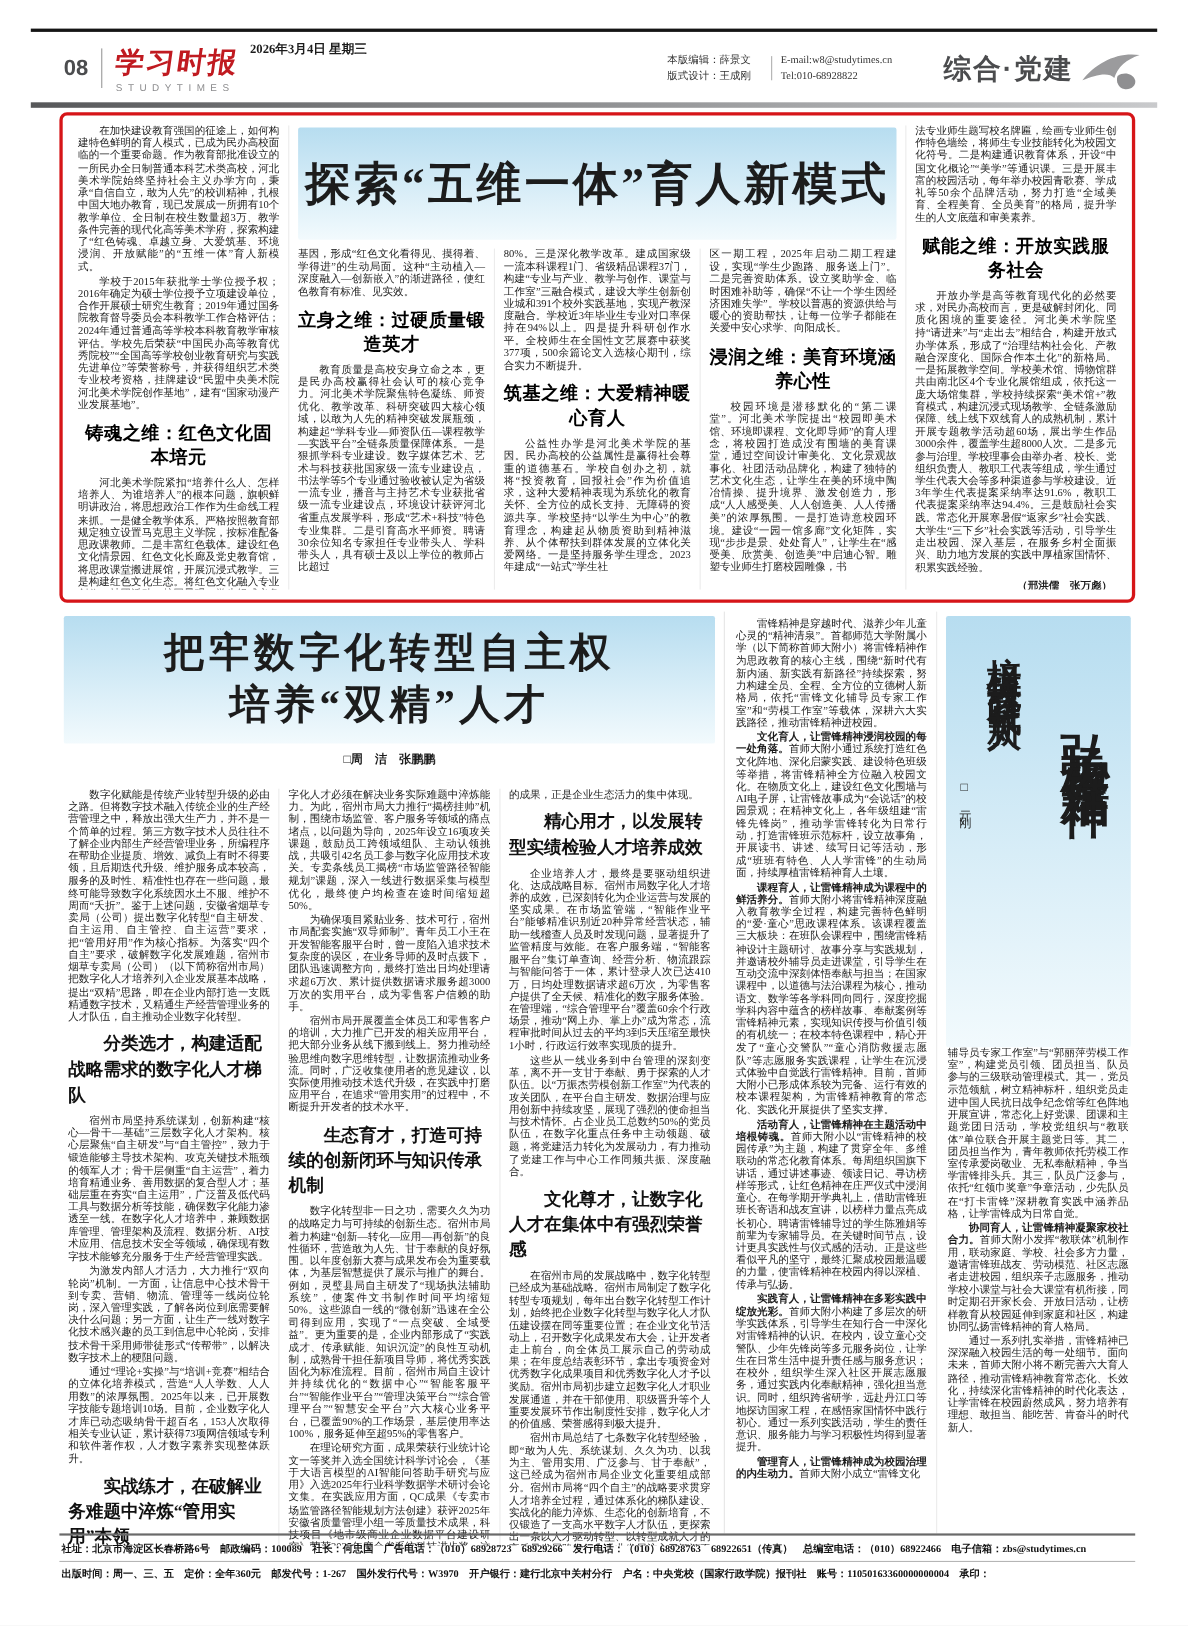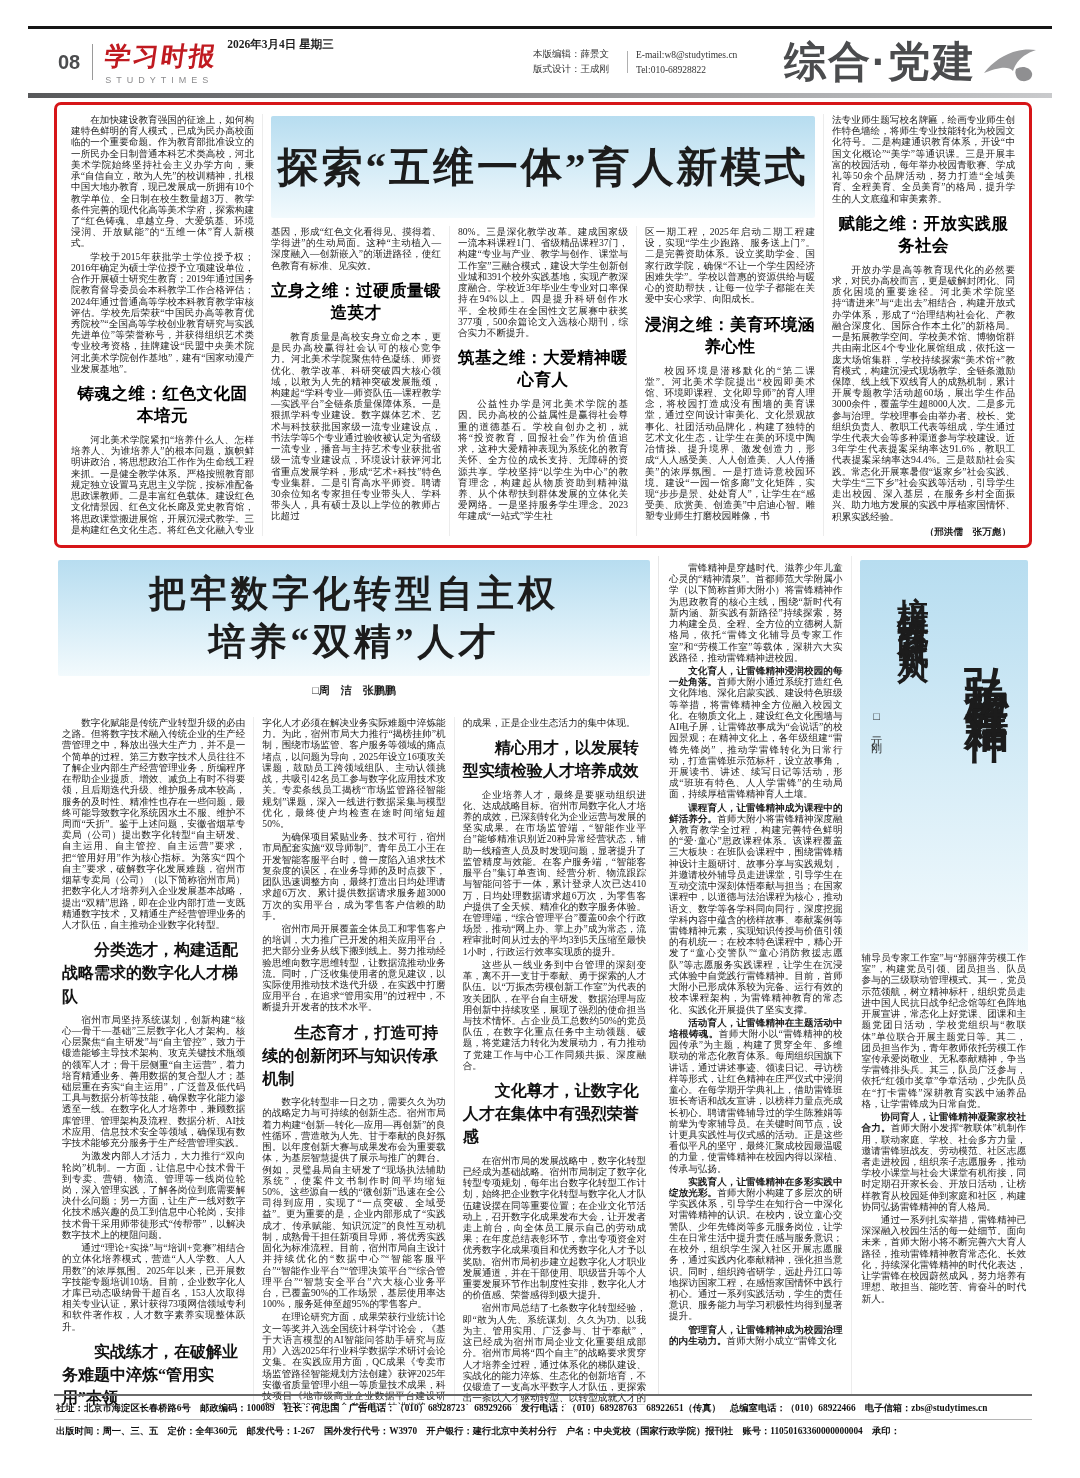--- a/index.html
+++ b/index.html
@@ -16,21 +16,21 @@
   .head-div{width:1px;height:36px;background:#9a9a9a;margin:0 12px;}
   .masthead .m-cn{font-size:26px;font-weight:900;color:var(--masthead-red);letter-spacing:2px;transform:skewX(-8deg);}
   .masthead .m-en{font-size:9px;letter-spacing:5px;color:#8b8b8d;margin-top:1px;font-family:"Liberation Sans","DejaVu Sans",sans-serif;}
   .date{font-size:11.5px;font-weight:700;margin:-18px 0 18px 10px;}
   .editors{margin-left:auto;font-size:9.5px;color:#333;}
   .ed-row{display:flex;align-items:center;height:15px;}
   .ed-left{width:86px;}
   .ed-sep{width:1px;height:22px;background:#b0b0b0;margin:0 8px;}
   .ed-right{width:128px;}
   .ed-rows{display:flex;align-items:center;}
-  .section{font-family:"Liberation Sans","DejaVu Sans",sans-serif;font-size:42px;font-weight:900;
+  .section{font-family:"Liberation Sans","DejaVu Sans",sans-serif;font-size:25px;font-weight:900;
            color:var(--section-gray);letter-spacing:2px;margin-left:20px;}
   .section-logo{width:56px;height:42px;margin-left:6px;flex:none;}
   .header-rule{position:absolute;top:93px;left:28px;right:28px;height:5px;
                background:linear-gradient(to right,#57585a,#c9cacc);}
   
   .a-col{flex:1;padding:0 8px;overflow:hidden;min-width:0;}
   .body-p{margin:0 0 2px;font-size:9.6px;line-height:1.17;text-align:justify;text-indent:2em;}
   .body-p.noindent{text-indent:0;}
   .lead{font-weight:700;}
   .subhead{font-family:"Liberation Sans","DejaVu Sans",sans-serif;font-size:16.5px;font-weight:800;
@@ -130,21 +130,21 @@
             <p class="body-p noindent">基因，形成“红色文化看得见、摸得着、学得进”的生动局面。这种“主动植入—深度融入—创新嵌入”的渐进路径，使红色教育有标准、见实效。</p>
             <h3 class="subhead">立身之维：过硬质量锻造英才</h3>
             <p class="body-p">教育质量是高校安身立命之本，更是民办高校赢得社会认可的核心竞争力。河北美术学院聚焦特色凝练、师资优化、教学改革、科研突破四大核心领域，以敢为人先的精神突破发展瓶颈，构建起“学科专业—师资队伍—课程教学—实践平台”全链条质量保障体系。一是狠抓学科专业建设。数字媒体艺术、艺术与科技获批国家级一流专业建设点，书法学等5个专业通过验收被认定为省级一流专业，播音与主持艺术专业获批省级一流专业建设点，环境设计获评河北省重点发展学科，形成“艺术+科技”特色专业集群。二是引育高水平师资。聘请30余位知名专家担任专业带头人、学科带头人，具有硕士及以上学位的教师占比超过</p>
           </div>
         <div class="a-col">
             <p class="body-p noindent">80%。三是深化教学改革。建成国家级一流本科课程1门、省级精品课程37门，构建“专业与产业、教学与创作、课堂与工作室”三融合模式，建设大学生创新创业城和391个校外实践基地，实现产教深度融合。学校近3年毕业生专业对口率保持在94%以上。四是提升科研创作水平。全校师生在全国性文艺展赛中获奖377项，500余篇论文入选核心期刊，综合实力不断提升。</p>
             <h3 class="subhead">筑基之维：大爱精神暖心育人</h3>
             <p class="body-p">公益性办学是河北美术学院的基因。民办高校的公益属性是赢得社会尊重的道德基石。学校自创办之初，就将“投资教育，回报社会”作为价值追求，这种大爱精神表现为系统化的教育关怀、全方位的成长支持、无障碍的资源共享。学校坚持“以学生为中心”的教育理念，构建起从物质资助到精神滋养、从个体帮扶到群体发展的立体化关爱网络。一是坚持服务学生理念。2023年建成“一站式”学生社</p>
           </div>
         <div class="a-col">
-            <p class="body-p noindent">区一期工程，2025年启动二期工程建设，实现“学生少跑路、服务送上门”。二是完善资助体系。设立奖助学金、国家行政学院，确保“不让一个学生因经济困难失学”。学校以普惠的资源供给与暖心的资助帮扶，让每一位学子都能在关爱中安心求学、向阳成长。</p>
+            <p class="body-p noindent">区一期工程，2025年启动二期工程建设，实现“学生少跑路、服务送上门”。二是完善资助体系。设立奖助学金、临时困难补助等，确保“不让一个学生因经济困难失学”。学校以普惠的资源供给与暖心的资助帮扶，让每一位学子都能在关爱中安心求学、向阳成长。</p>
             <h3 class="subhead">浸润之维：美育环境涵养心性</h3>
             <p class="body-p">校园环境是潜移默化的“第二课堂”。河北美术学院提出“校园即美术馆、环境即课程、文化即导师”的育人理念，将校园打造成没有围墙的美育课堂，通过空间设计审美化、文化景观故事化、社团活动品牌化，构建了独特的艺术文化生态，让学生在美的环境中陶冶情操、提升境界、激发创造力，形成“人人感受美、人人创造美、人人传播美”的浓厚氛围。一是打造诗意校园环境。建设“一园一馆多廊”文化矩阵，实现“步步是景、处处育人”，让学生在“感受美、欣赏美、创造美”中启迪心智。雕塑专业师生打磨校园雕像，书</p>
           </div>
       </div>
     </div>
     <div class="a-col a1-side">
         <p class="body-p noindent">法专业师生题写校名牌匾，绘画专业师生创作特色墙绘，将师生专业技能转化为校园文化符号。二是构建通识教育体系，开设“中国文化概论”“美学”等通识课。三是开展丰富的校园活动，每年举办校园青歌赛、学成礼等50余个品牌活动，努力打造“全域美育、全程美育、全员美育”的格局，提升学生的人文底蕴和审美素养。</p>
         <h3 class="subhead">赋能之维：开放实践服务社会</h3>
         <p class="body-p">开放办学是高等教育现代化的必然要求，对民办高校而言，更是破解封闭化、同质化困境的重要途径。河北美术学院坚持“请进来”与“走出去”相结合，构建开放式办学体系，形成了“治理结构社会化、产教融合深度化、国际合作本土化”的新格局。一是拓展教学空间。学校美术馆、博物馆群共由南北区4个专业化展馆组成，依托这一庞大场馆集群，学校持续探索“美术馆+”教育模式，构建沉浸式现场教学、全链条激励保障、线上线下双线育人的成熟机制，累计开展专题教学活动超60场，展出学生作品3000余件，覆盖学生超8000人次。二是多元参与治理。学校理事会由举办者、校长、党组织负责人、教职工代表等组成，学生通过学生代表大会等多种渠道参与学校建设。近3年学生代表提案采纳率达91.6%，教职工代表提案采纳率达94.4%。三是鼓励社会实践。常态化开展寒暑假“返家乡”社会实践、大学生“三下乡”社会实践等活动，引导学生走出校园、深入基层，在服务乡村全面振兴、助力地方发展的实践中厚植家国情怀、积累实践经验。</p>
         <p class="author">（邢洪儒　张万彪）</p>

